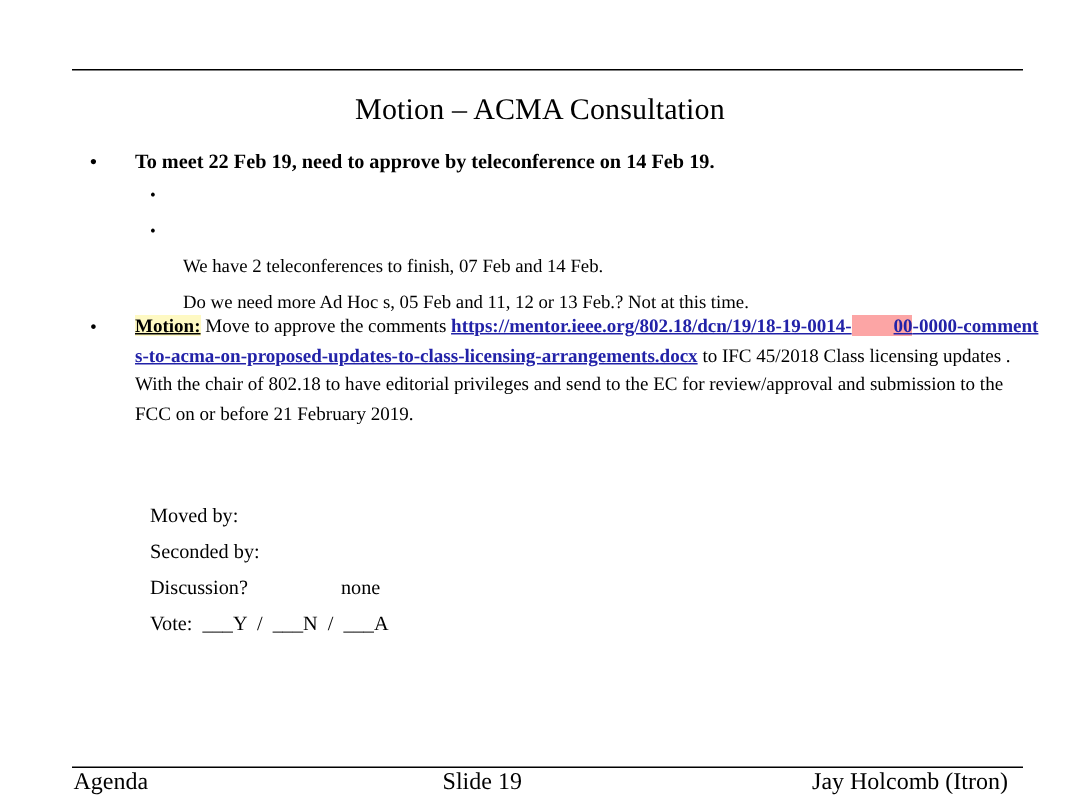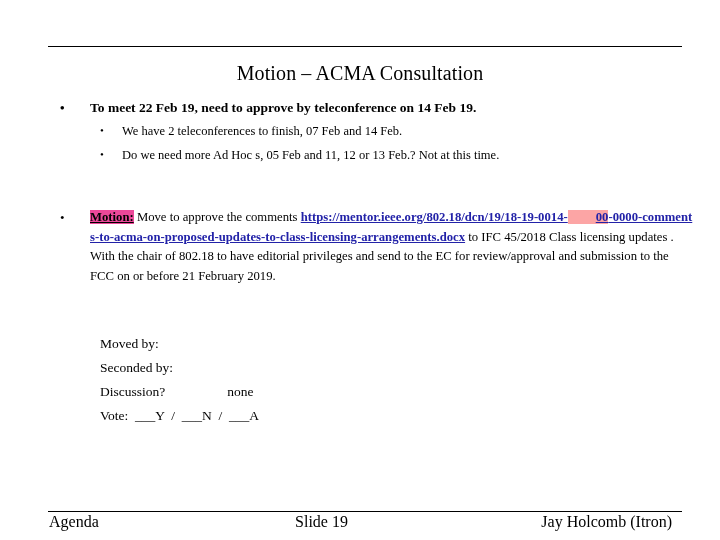--- a/index.html
+++ b/index.html
@@ -94,20 +94,21 @@
   .bul2 > .mk {
     position: absolute;
     left: 0;
     top: 0;
     width: 12px;
     font-size: 11px;
   }
   .bul2 > .tx {
     display: block;
     margin-left: 22px;
+    margin-top: 46px;
   }
 
   #bullet-meet   { top: 100px; }
   #bullet-telecon{ top: 124px; }
   #bullet-adhoc  { top: 148px; }
 
   
   #motion-block {
     position: absolute;
     left: 60px;
@@ -124,21 +125,21 @@
     font-size: 13px;
   }
   #motion-block .tx {
     display: block;
     margin-left: 30px;
     text-align: left;
   }
   .motion-lead {
     font-weight: bold;
     text-decoration: underline;
-    background: #ec4899;
+    background: #fef9c3;
   }
   .motion-link {
     color: #2222a8;
     text-decoration: underline;
     font-weight: bold;
     word-break: break-all;
   }
   .hl { background: #fca5a5; padding-left: 28px; }
 
   

